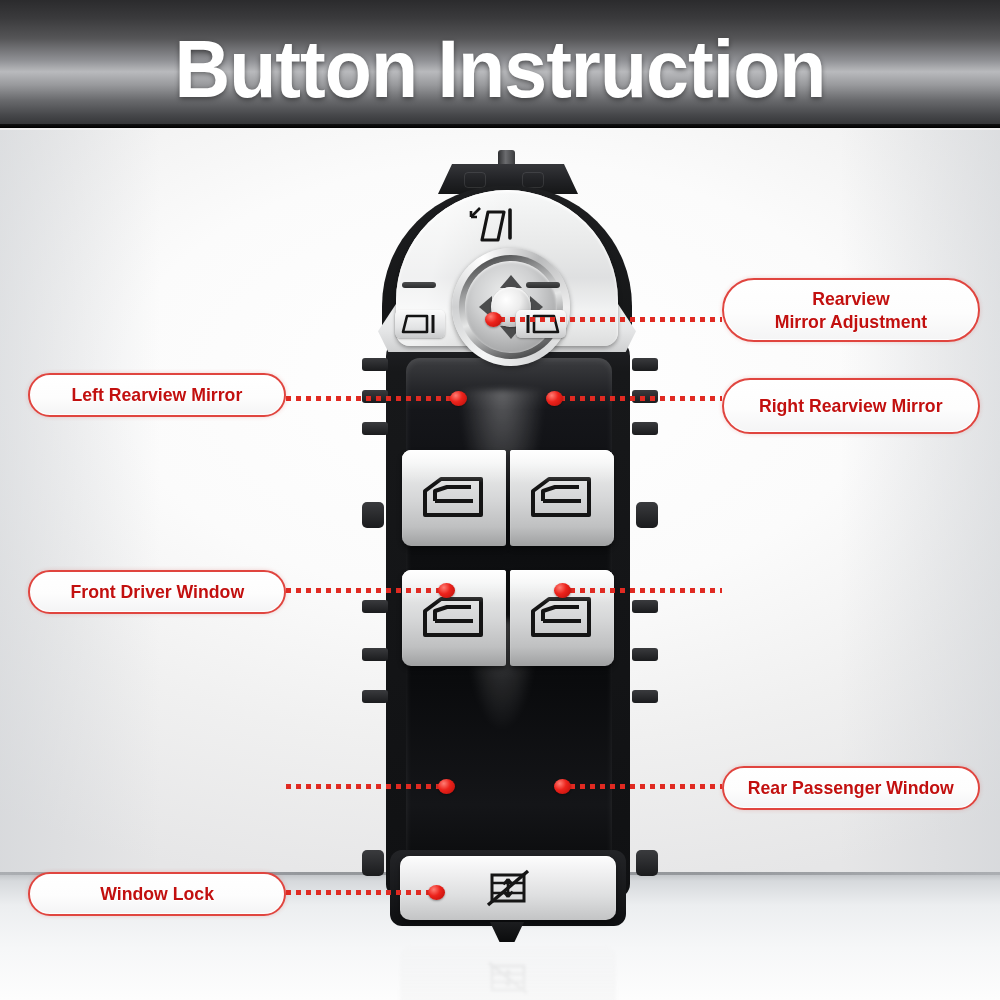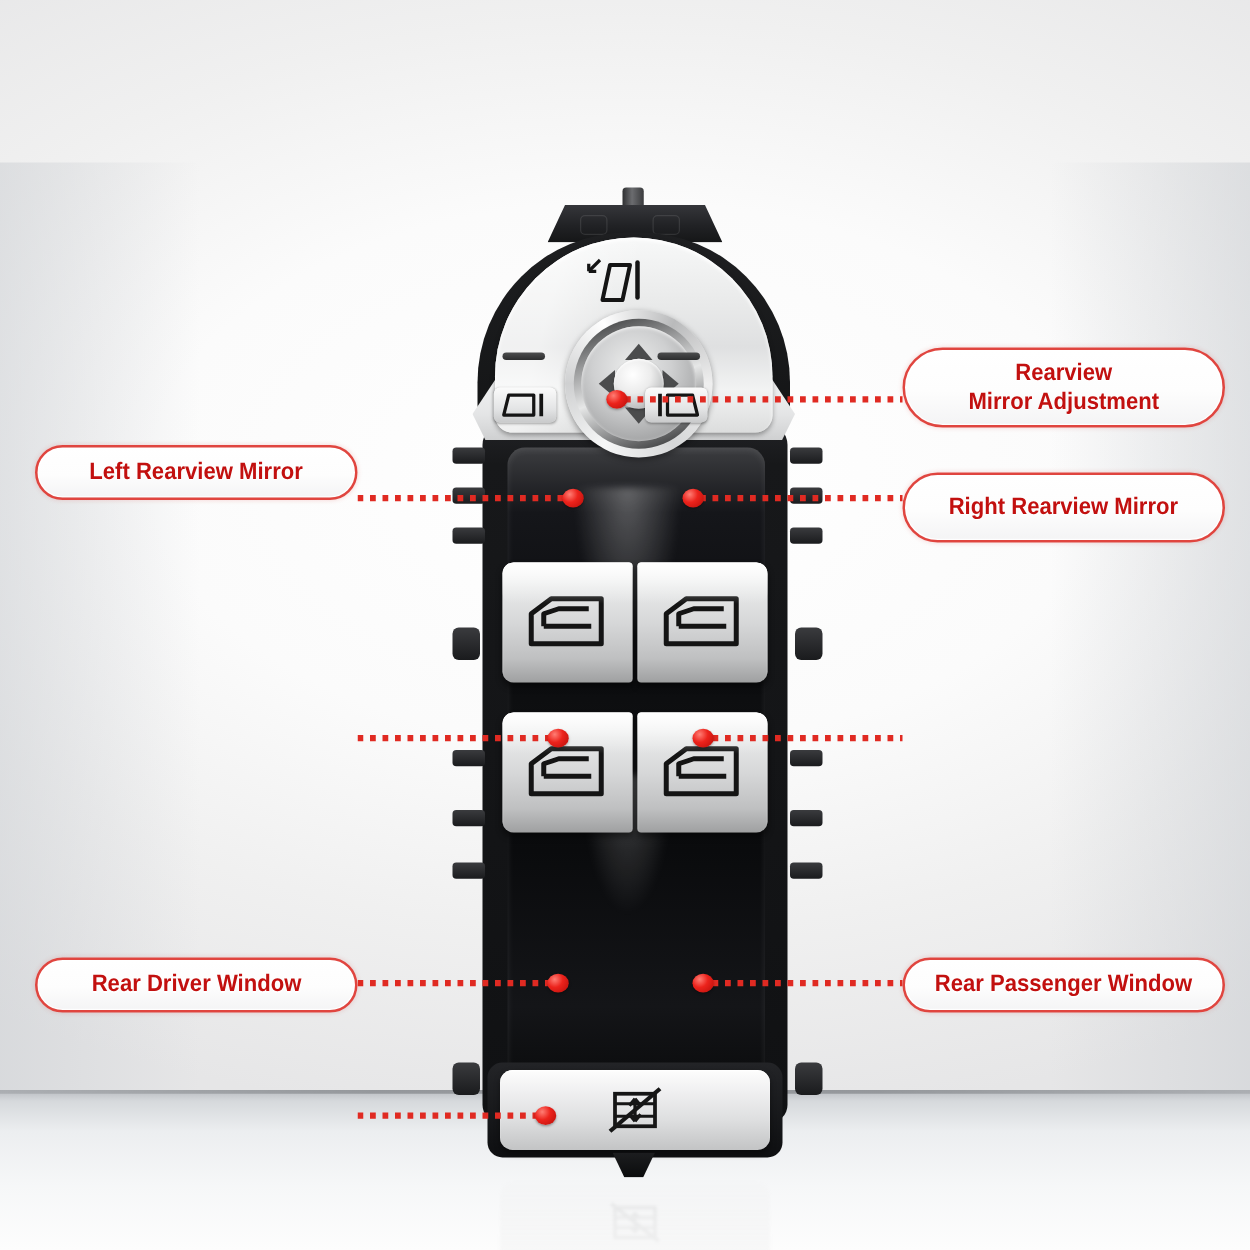--- a/index.html
+++ b/index.html
@@ -286,20 +286,23 @@
 </head>
 <body>
 
 <div class="stage">
 
   <div class="vignette-l"></div>
   <div class="vignette-r"></div>
   <div class="floor"></div>
   <div class="floor-edge"></div>
 
+  <div class="header">
+    <div class="header-title">Button Instruction</div>
+  </div>
 
   <div class="product">
 
     <div class="reflection">
 
       <div class="rf-bar"></div>
       <svg class="rf-icon" viewBox="0 0 44 40">
         <rect x="6" y="8" width="32" height="24" fill="none" stroke="#6b6c6d" stroke-width="2.6"></rect>
         <path d="M6 16 H38 M6 24 H38" stroke="#6b6c6d" stroke-width="2"></path>
         <path d="M22 12 L22 28 M22 12 l-4 5 M22 12 l4 5 M22 28 l-4 -5 M22 28 l4 -5" stroke="#6b6c6d" stroke-width="2" fill="none"></path>
@@ -439,32 +442,35 @@
   <div class="dash" style="left:570px; top:784px; width:152px;"></div>
   <div class="dot" style="left:554px; top:779px;"></div>
 
   <div class="dash" style="left:286px; top:890px; width:150px;"></div>
   <div class="dot" style="left:428px; top:885px;"></div>
 
   <div class="pill two-line" style="left:722px; top:278px; width:258px; height:64px;">
     <div class="pill-text"><span>Rearview</span><br><span>Mirror Adjustment</span></div>
   </div>
 
-  <div class="pill" style="left:28px; top:356px; width:258px; height:44px;">
+  <div class="pill" style="left:28px; top:373px; width:258px; height:44px;">
     <div class="pill-text">Left Rearview Mirror</div>
   </div>
 
   <div class="pill" style="left:722px; top:378px; width:258px; height:56px;">
     <div class="pill-text">Right Rearview Mirror</div>
   </div>
 
-
-
-  <div class="pill" style="left:28px; top:766px; width:258px; height:44px;">
-    <div class="pill-text">Rear Driver Window</div>
-  </div>
+  <div class="pill" style="left:28px; top:570px; width:258px; height:44px;">
+    <div class="pill-text">Front Driver Window</div>
+  </div>
+
+
 
   <div class="pill" style="left:722px; top:766px; width:258px; height:44px;">
     <div class="pill-text">Rear Passenger Window</div>
   </div>
 
+  <div class="pill" style="left:28px; top:872px; width:258px; height:44px;">
+    <div class="pill-text">Window Lock</div>
+  </div>
 
 </div>
 
 </body></html>

